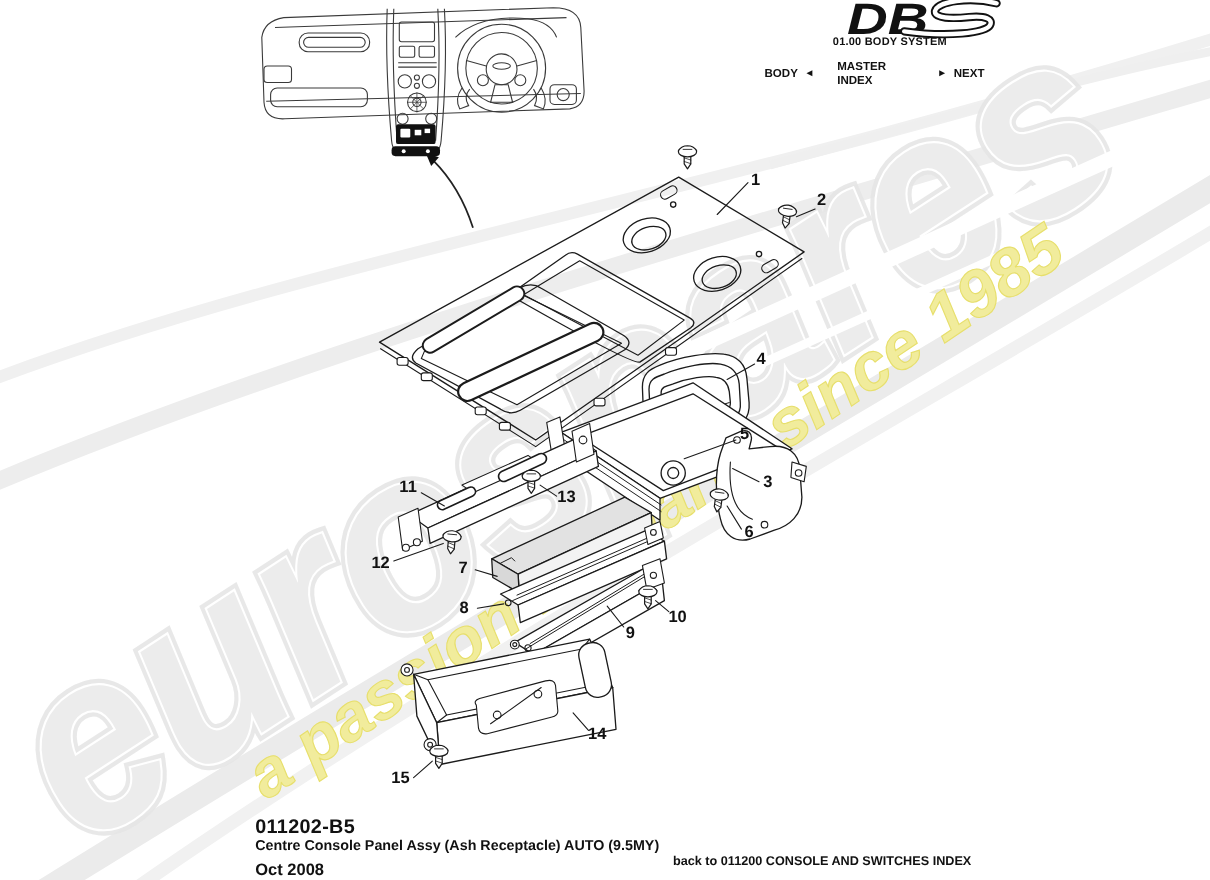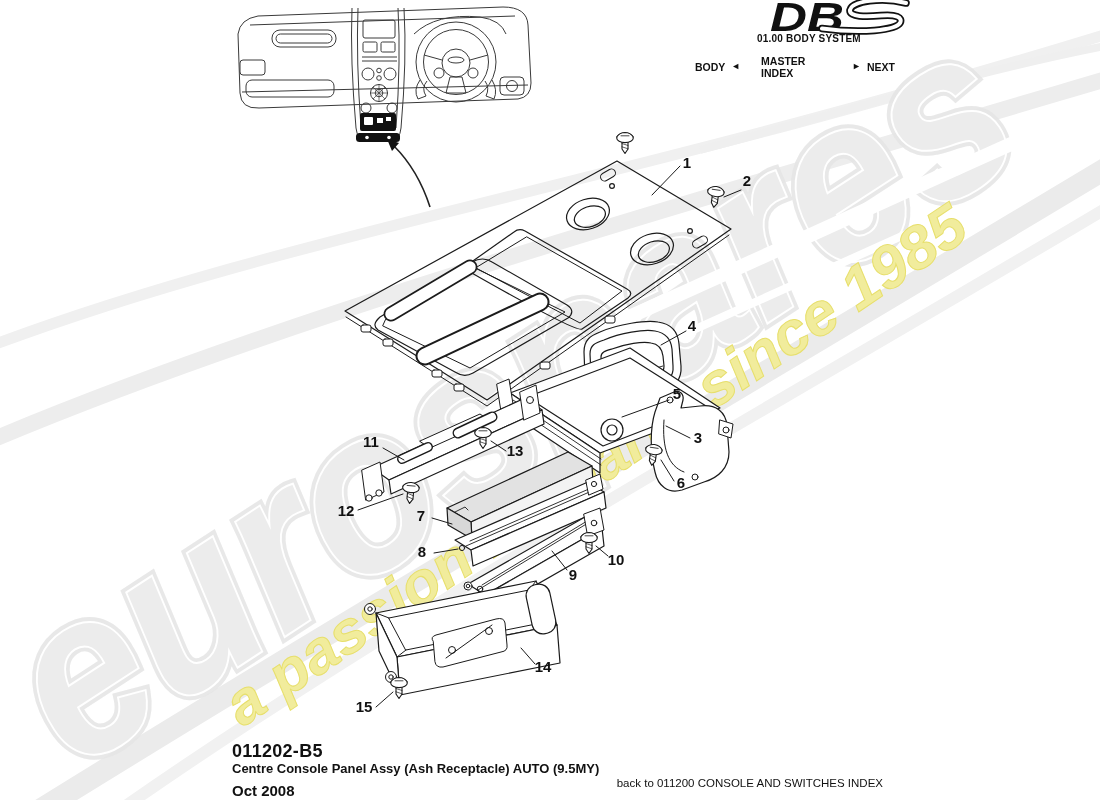--- a/index.html
+++ b/index.html
@@ -16,21 +16,21 @@
   .nav{
     left:695px;top:55px;width:200px;display:flex;justify-content:center;align-items:center;
     font-size:10.5px;font-weight:bold;gap:6px;
   }
   .nav .gap{width:10px;}
   .nav-link{cursor:pointer;}
   .arr{font-size:9px;position:relative;top:-1px;}
   .footer-part{left:232px;top:741px;font-size:18px;font-weight:bold;letter-spacing:.3px;}
   .footer-desc{left:232px;top:761px;font-size:13px;font-weight:bold;}
   .footer-date{left:232px;top:782px;font-size:15px;font-weight:bold;}
-  .footer-link{left:0;top:777px;width:883px;text-align:right;font-size:11.5px;font-weight:normal;cursor:pointer;}
+  .footer-link{left:0;top:777px;width:883px;text-align:right;font-size:11.5px;font-weight:bold;cursor:pointer;}
 </style>
 </head>
 <body>
 
 <div class="page">
 
 <svg class="scene" width="1100" height="800" viewBox="0 0 1100 800">
   <defs>
     <g id="screw">
       <path d="M-3,3 L-3,12 L0,16.5 L3,12 L3,3 Z" fill="#fff" stroke="#1b1b1b" stroke-width="1.1"></path>

